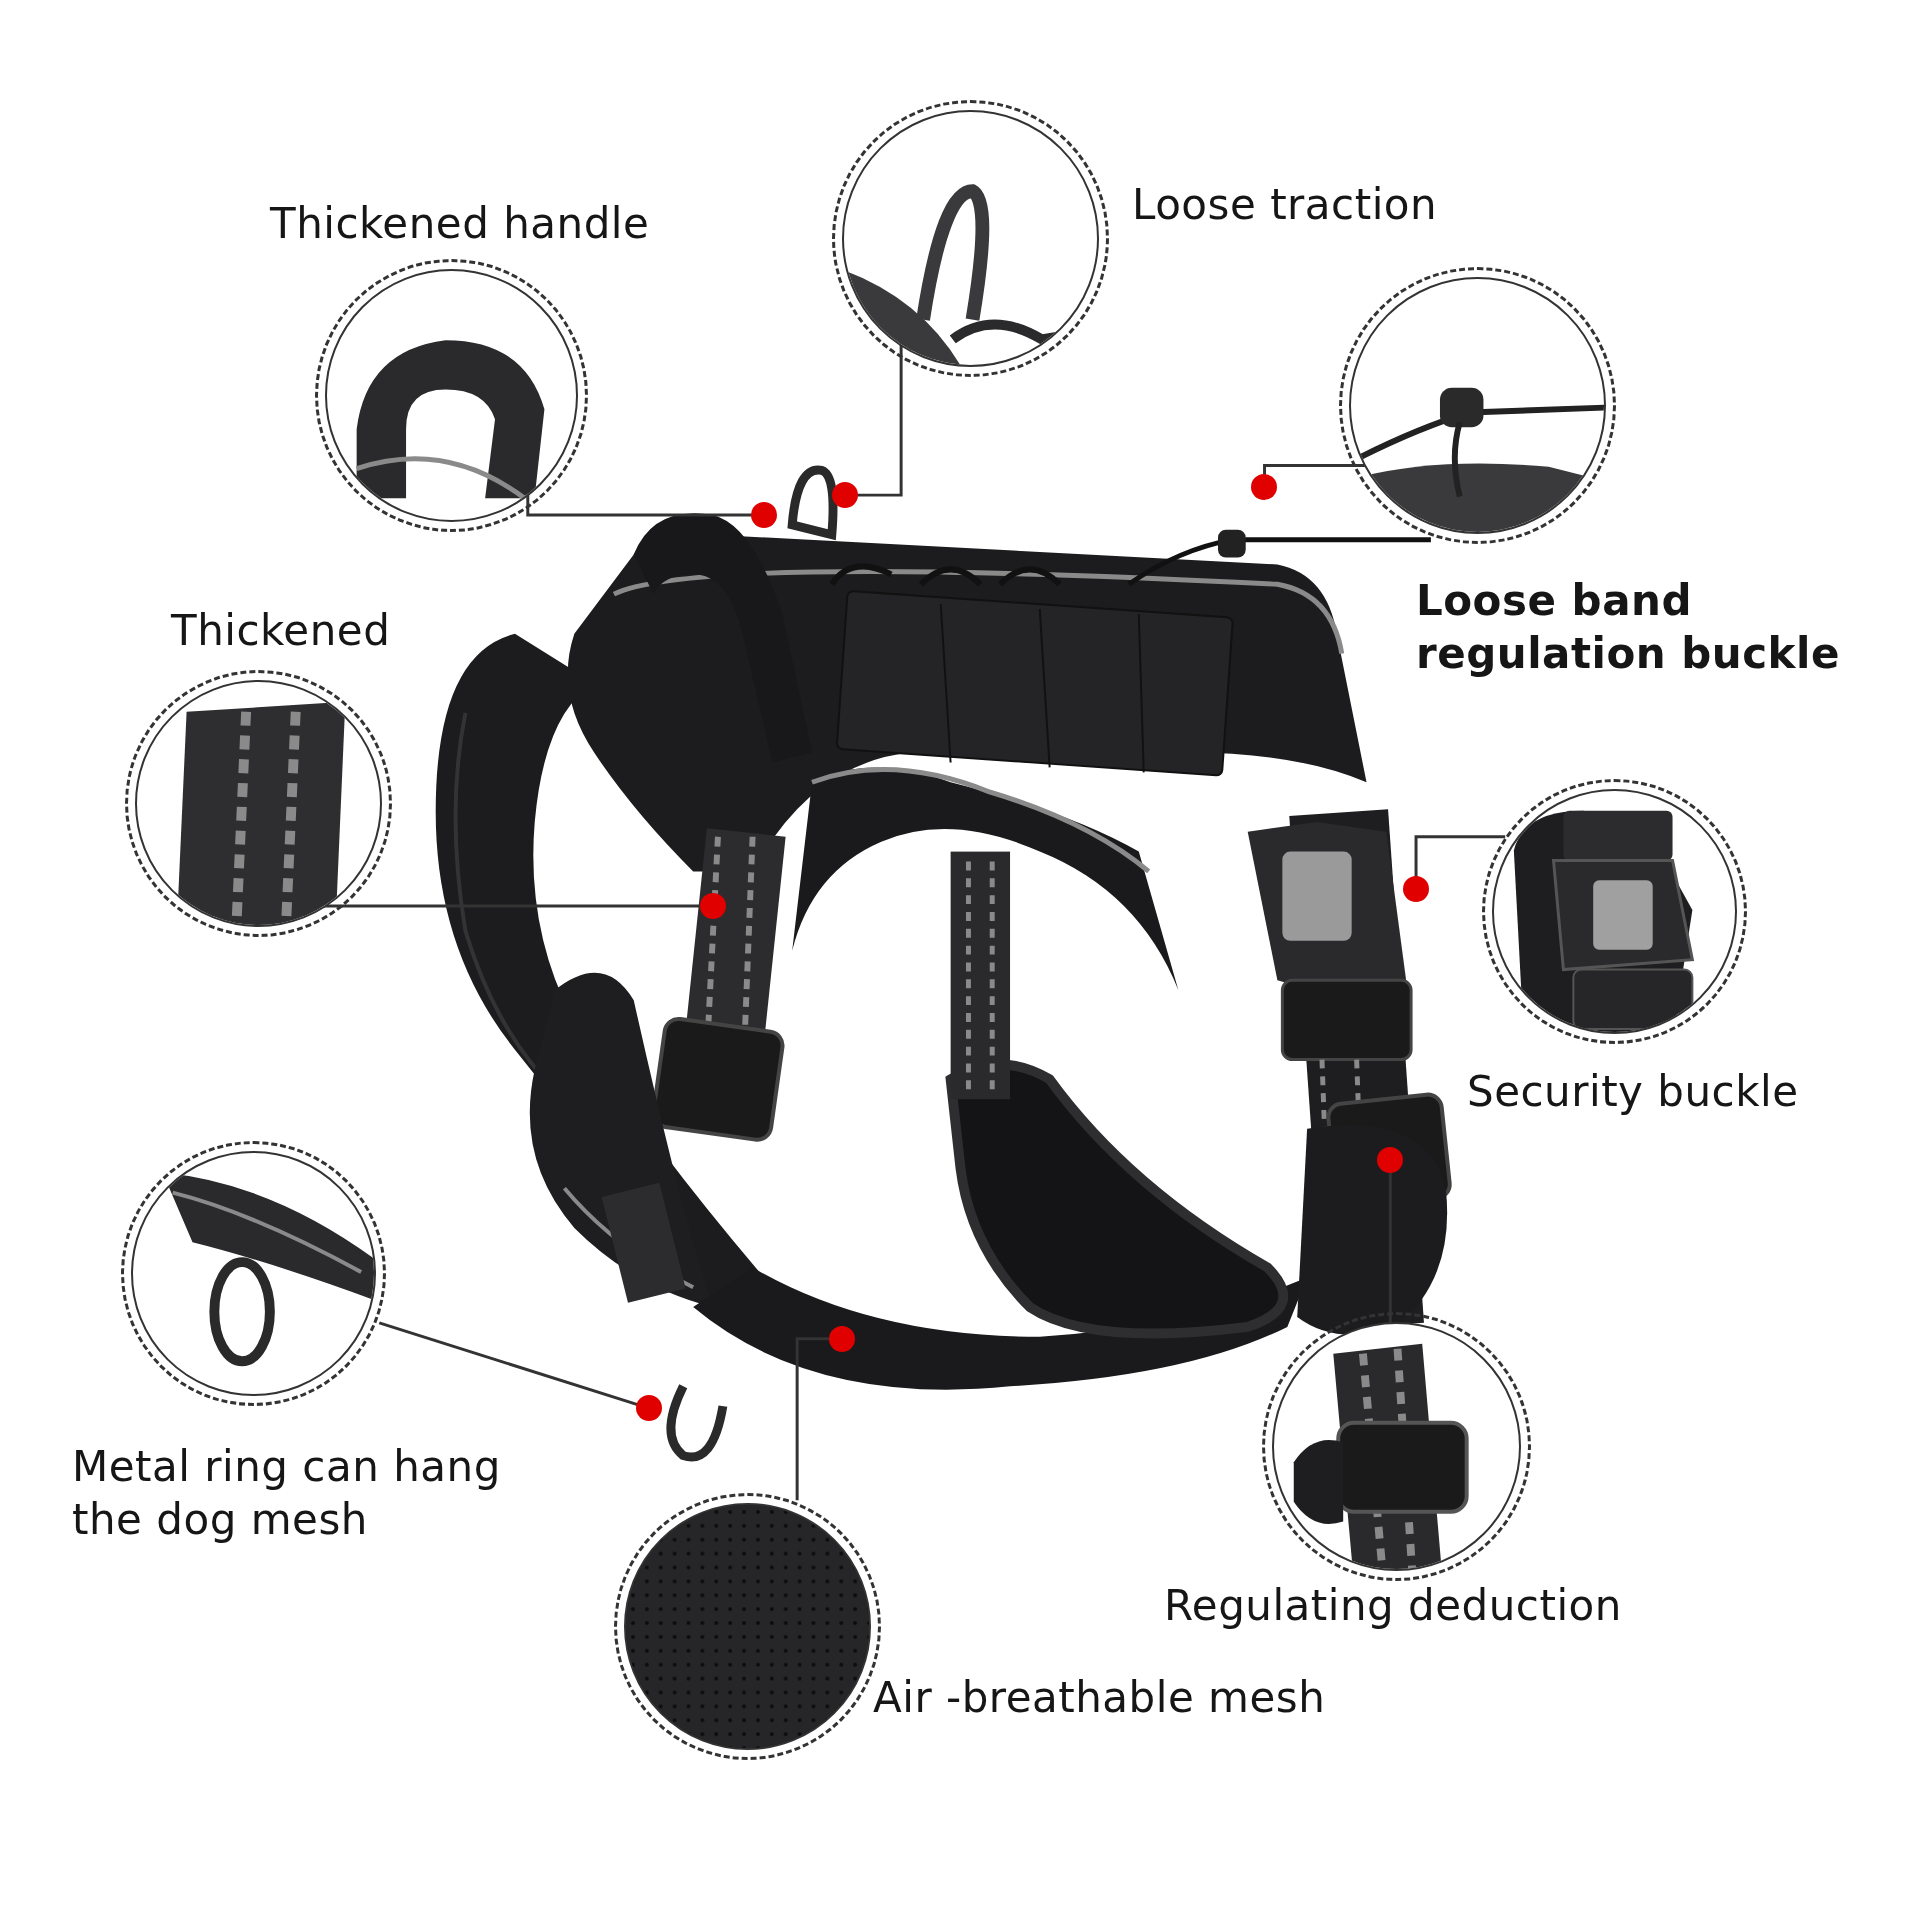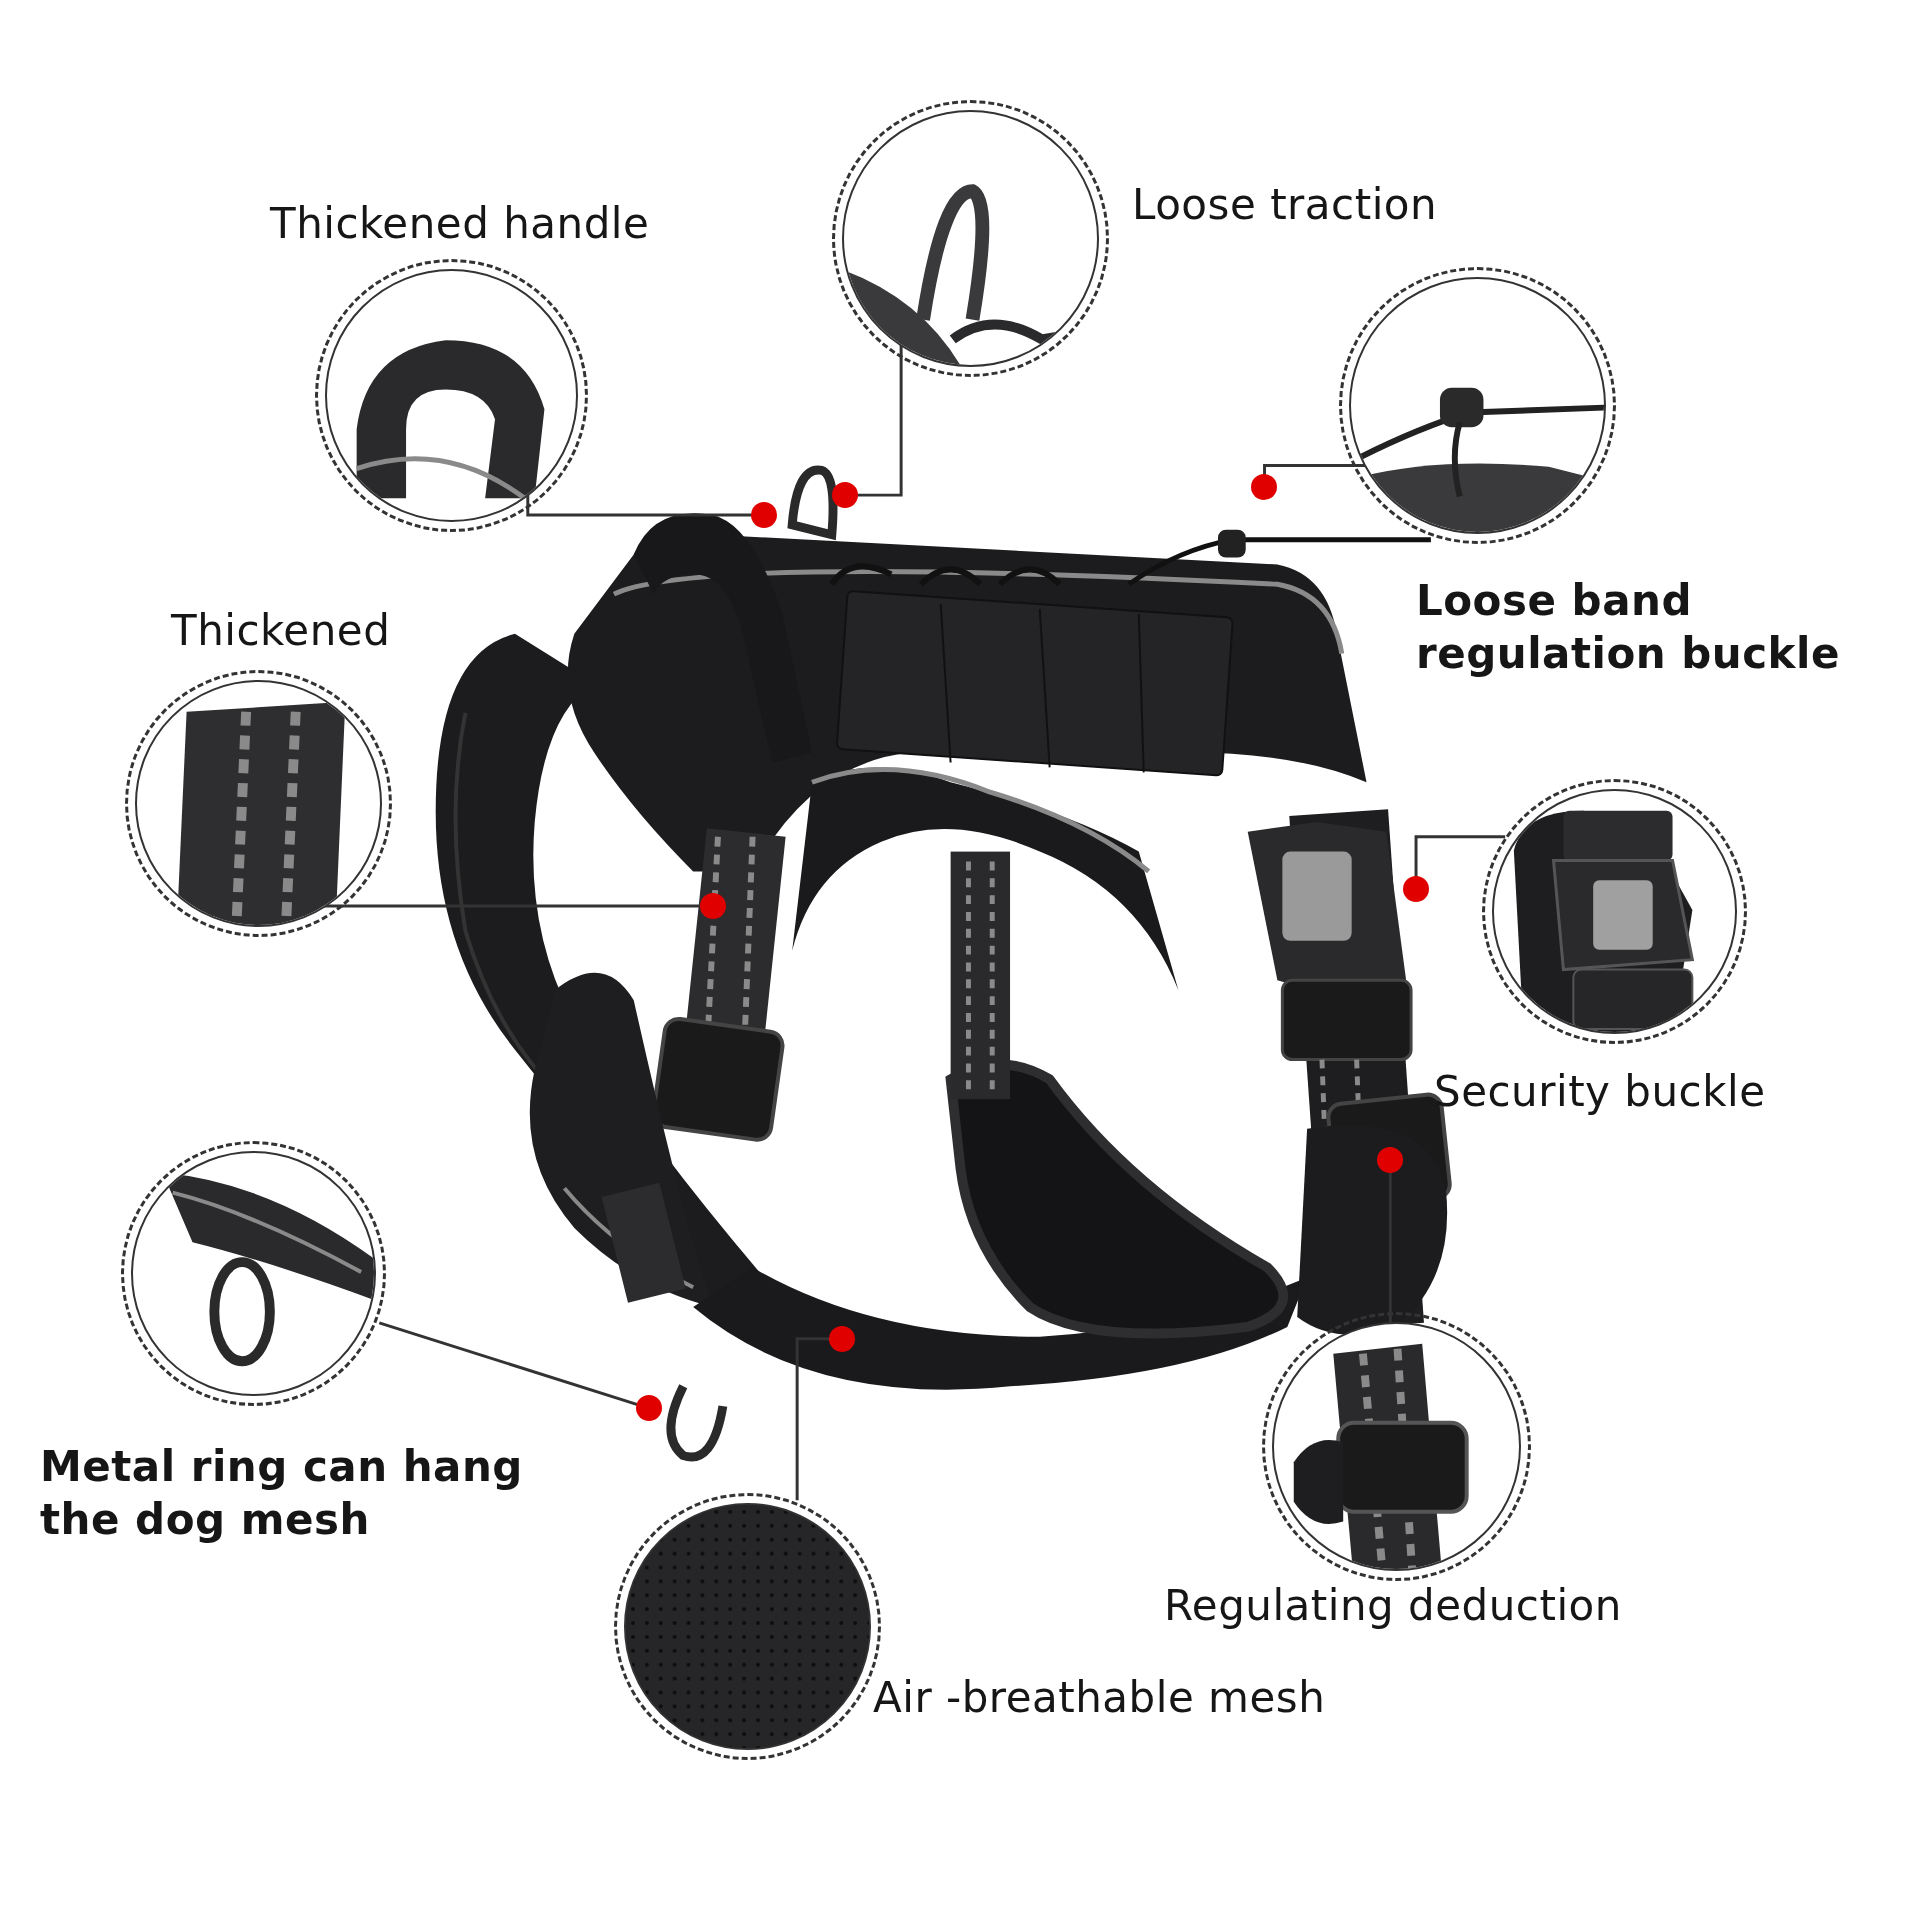--- a/index.html
+++ b/index.html
@@ -193,24 +193,24 @@
   <div class="label" style="left:1132px;top:178px;">
     <span>Loose traction</span>
   </div>
   <div class="label" style="left:1416px;top:574px;font-weight:bold;">
     <span>Loose band</span>
     <span>regulation buckle</span>
   </div>
   <div class="label" style="left:171px;top:604px;">
     <span>Thickened</span>
   </div>
-  <div class="label" style="left:1434px;top:1065px;">
+  <div class="label" style="left:1467px;top:1065px;">
     <span>Security buckle</span>
   </div>
-  <div class="label" style="left:40px;top:1440px;font-weight:bold;">
+  <div class="label" style="left:72px;top:1440px;">
     <span>Metal ring can hang</span>
     <span>the dog mesh</span>
   </div>
   <div class="label" style="left:1164px;top:1579px;">
     <span>Regulating deduction</span>
   </div>
   <div class="label" style="left:873px;top:1671px;">
     <span>Air -breathable mesh</span>
   </div>
 

